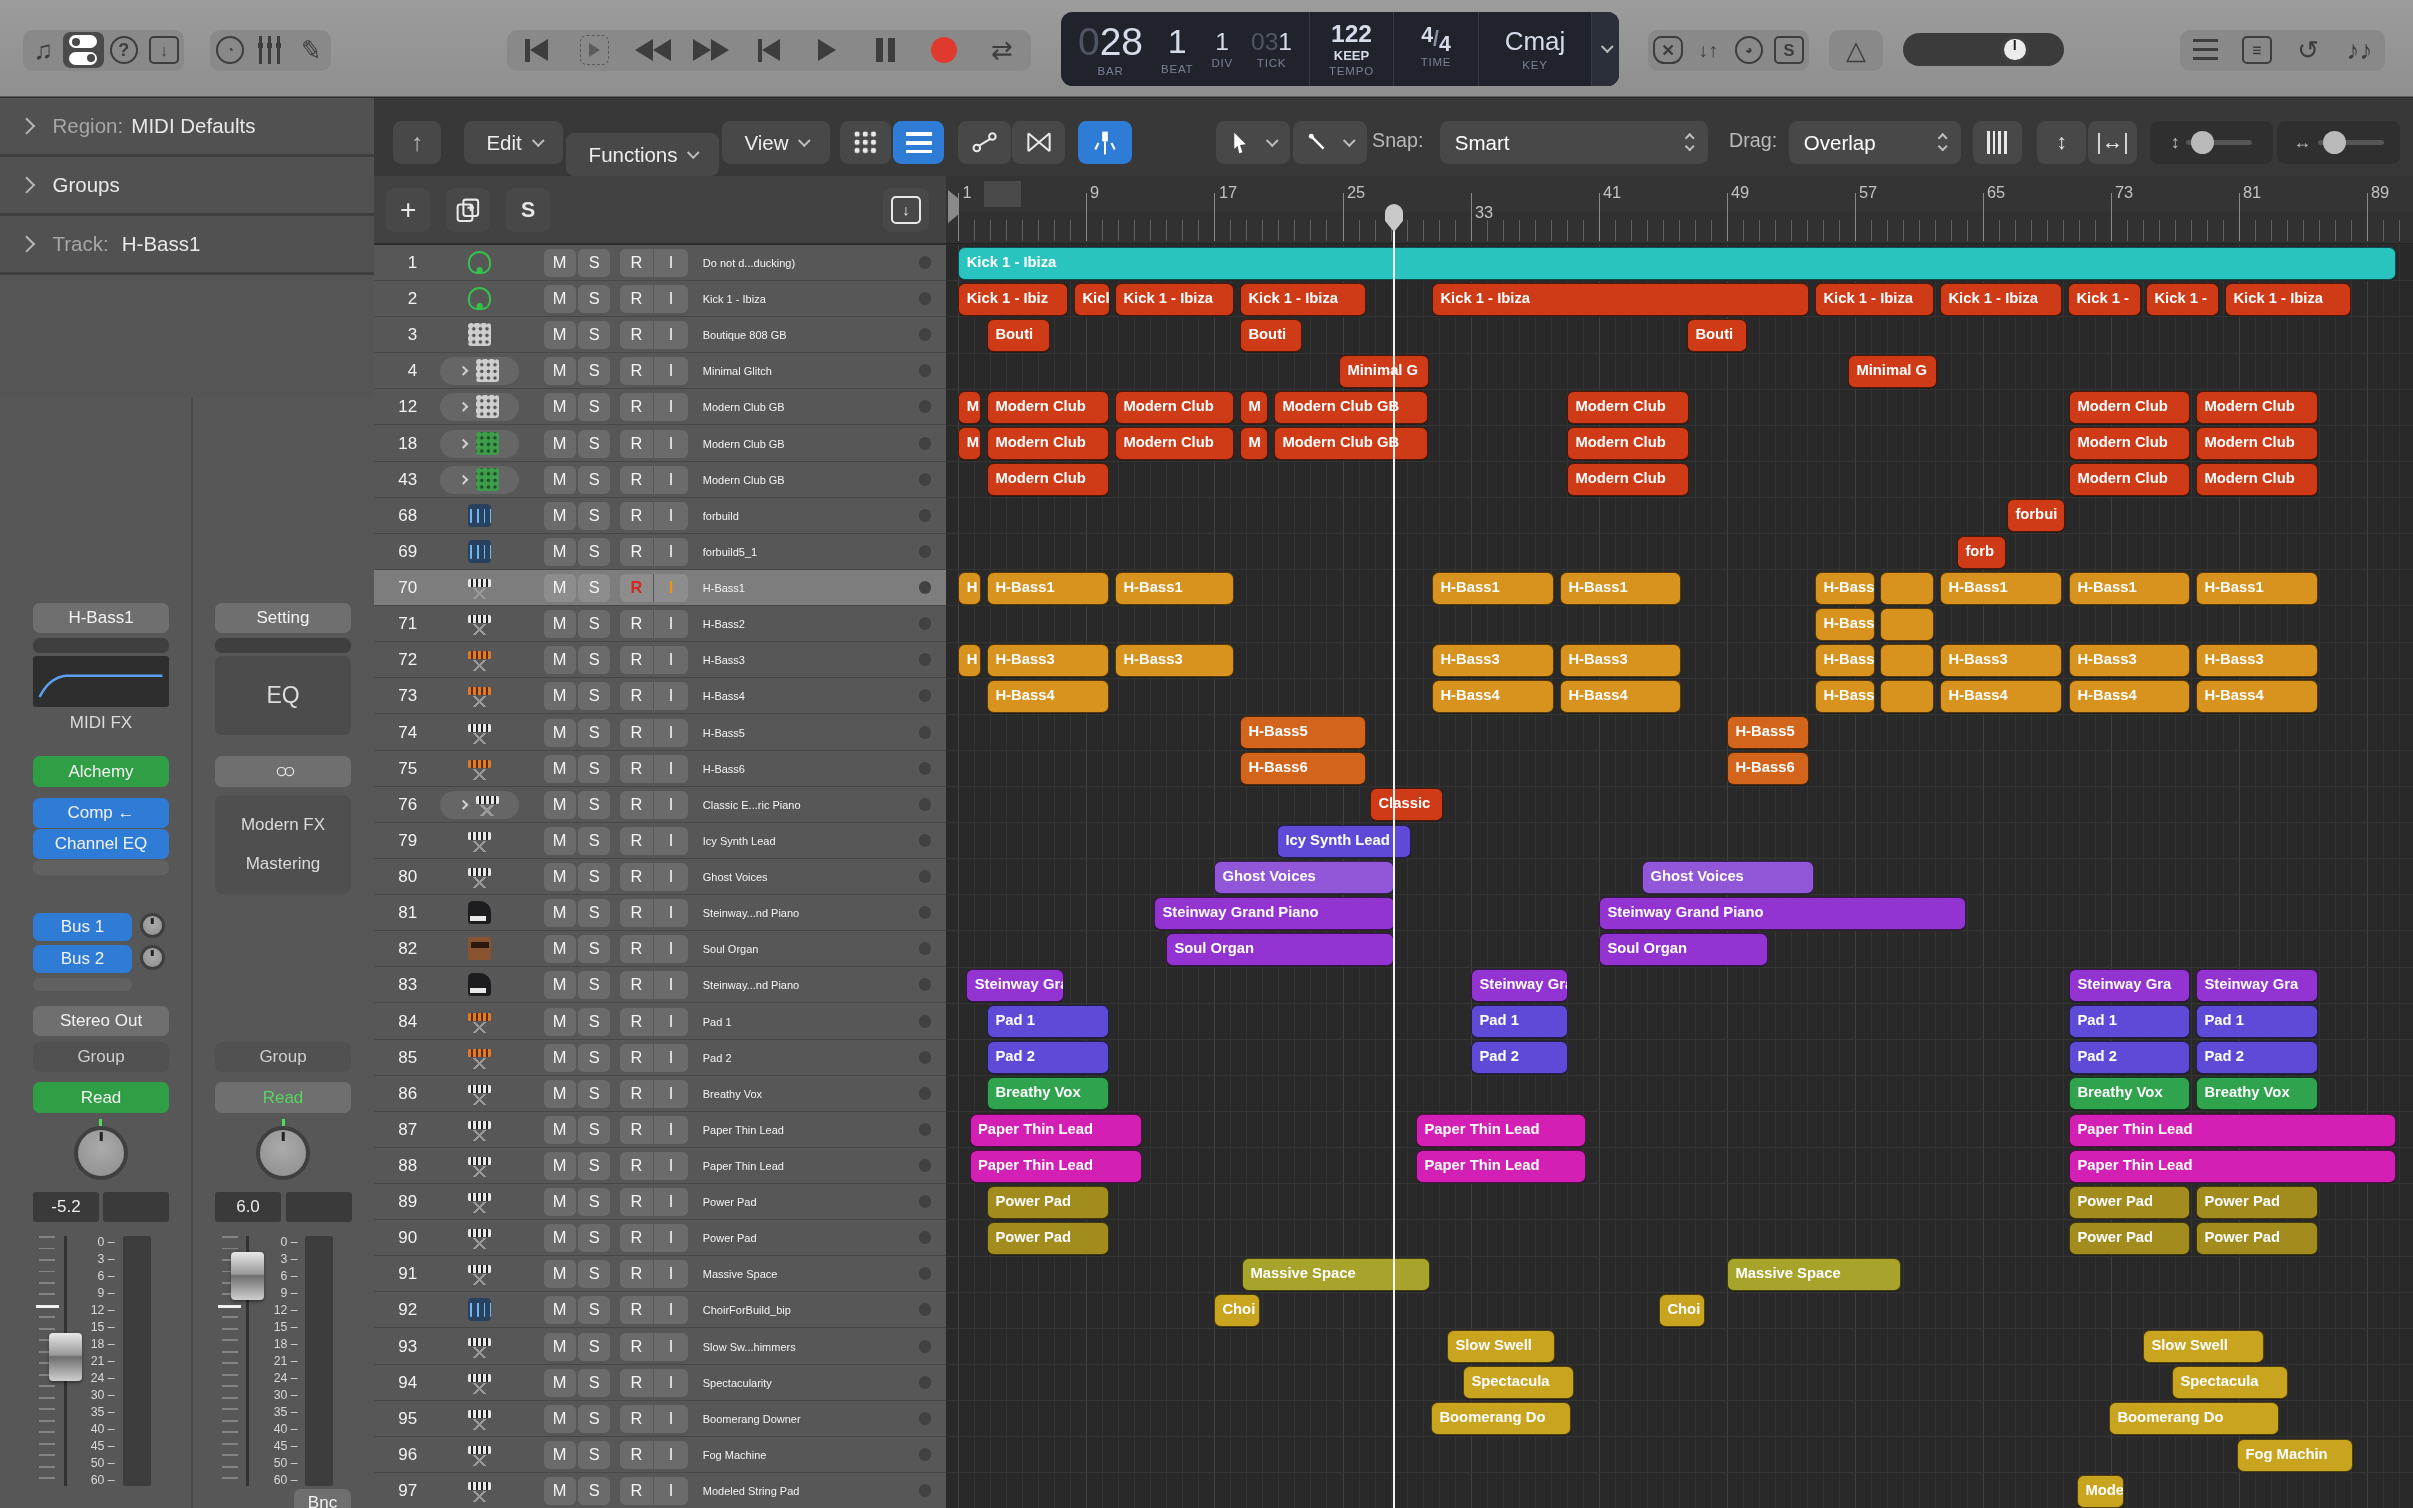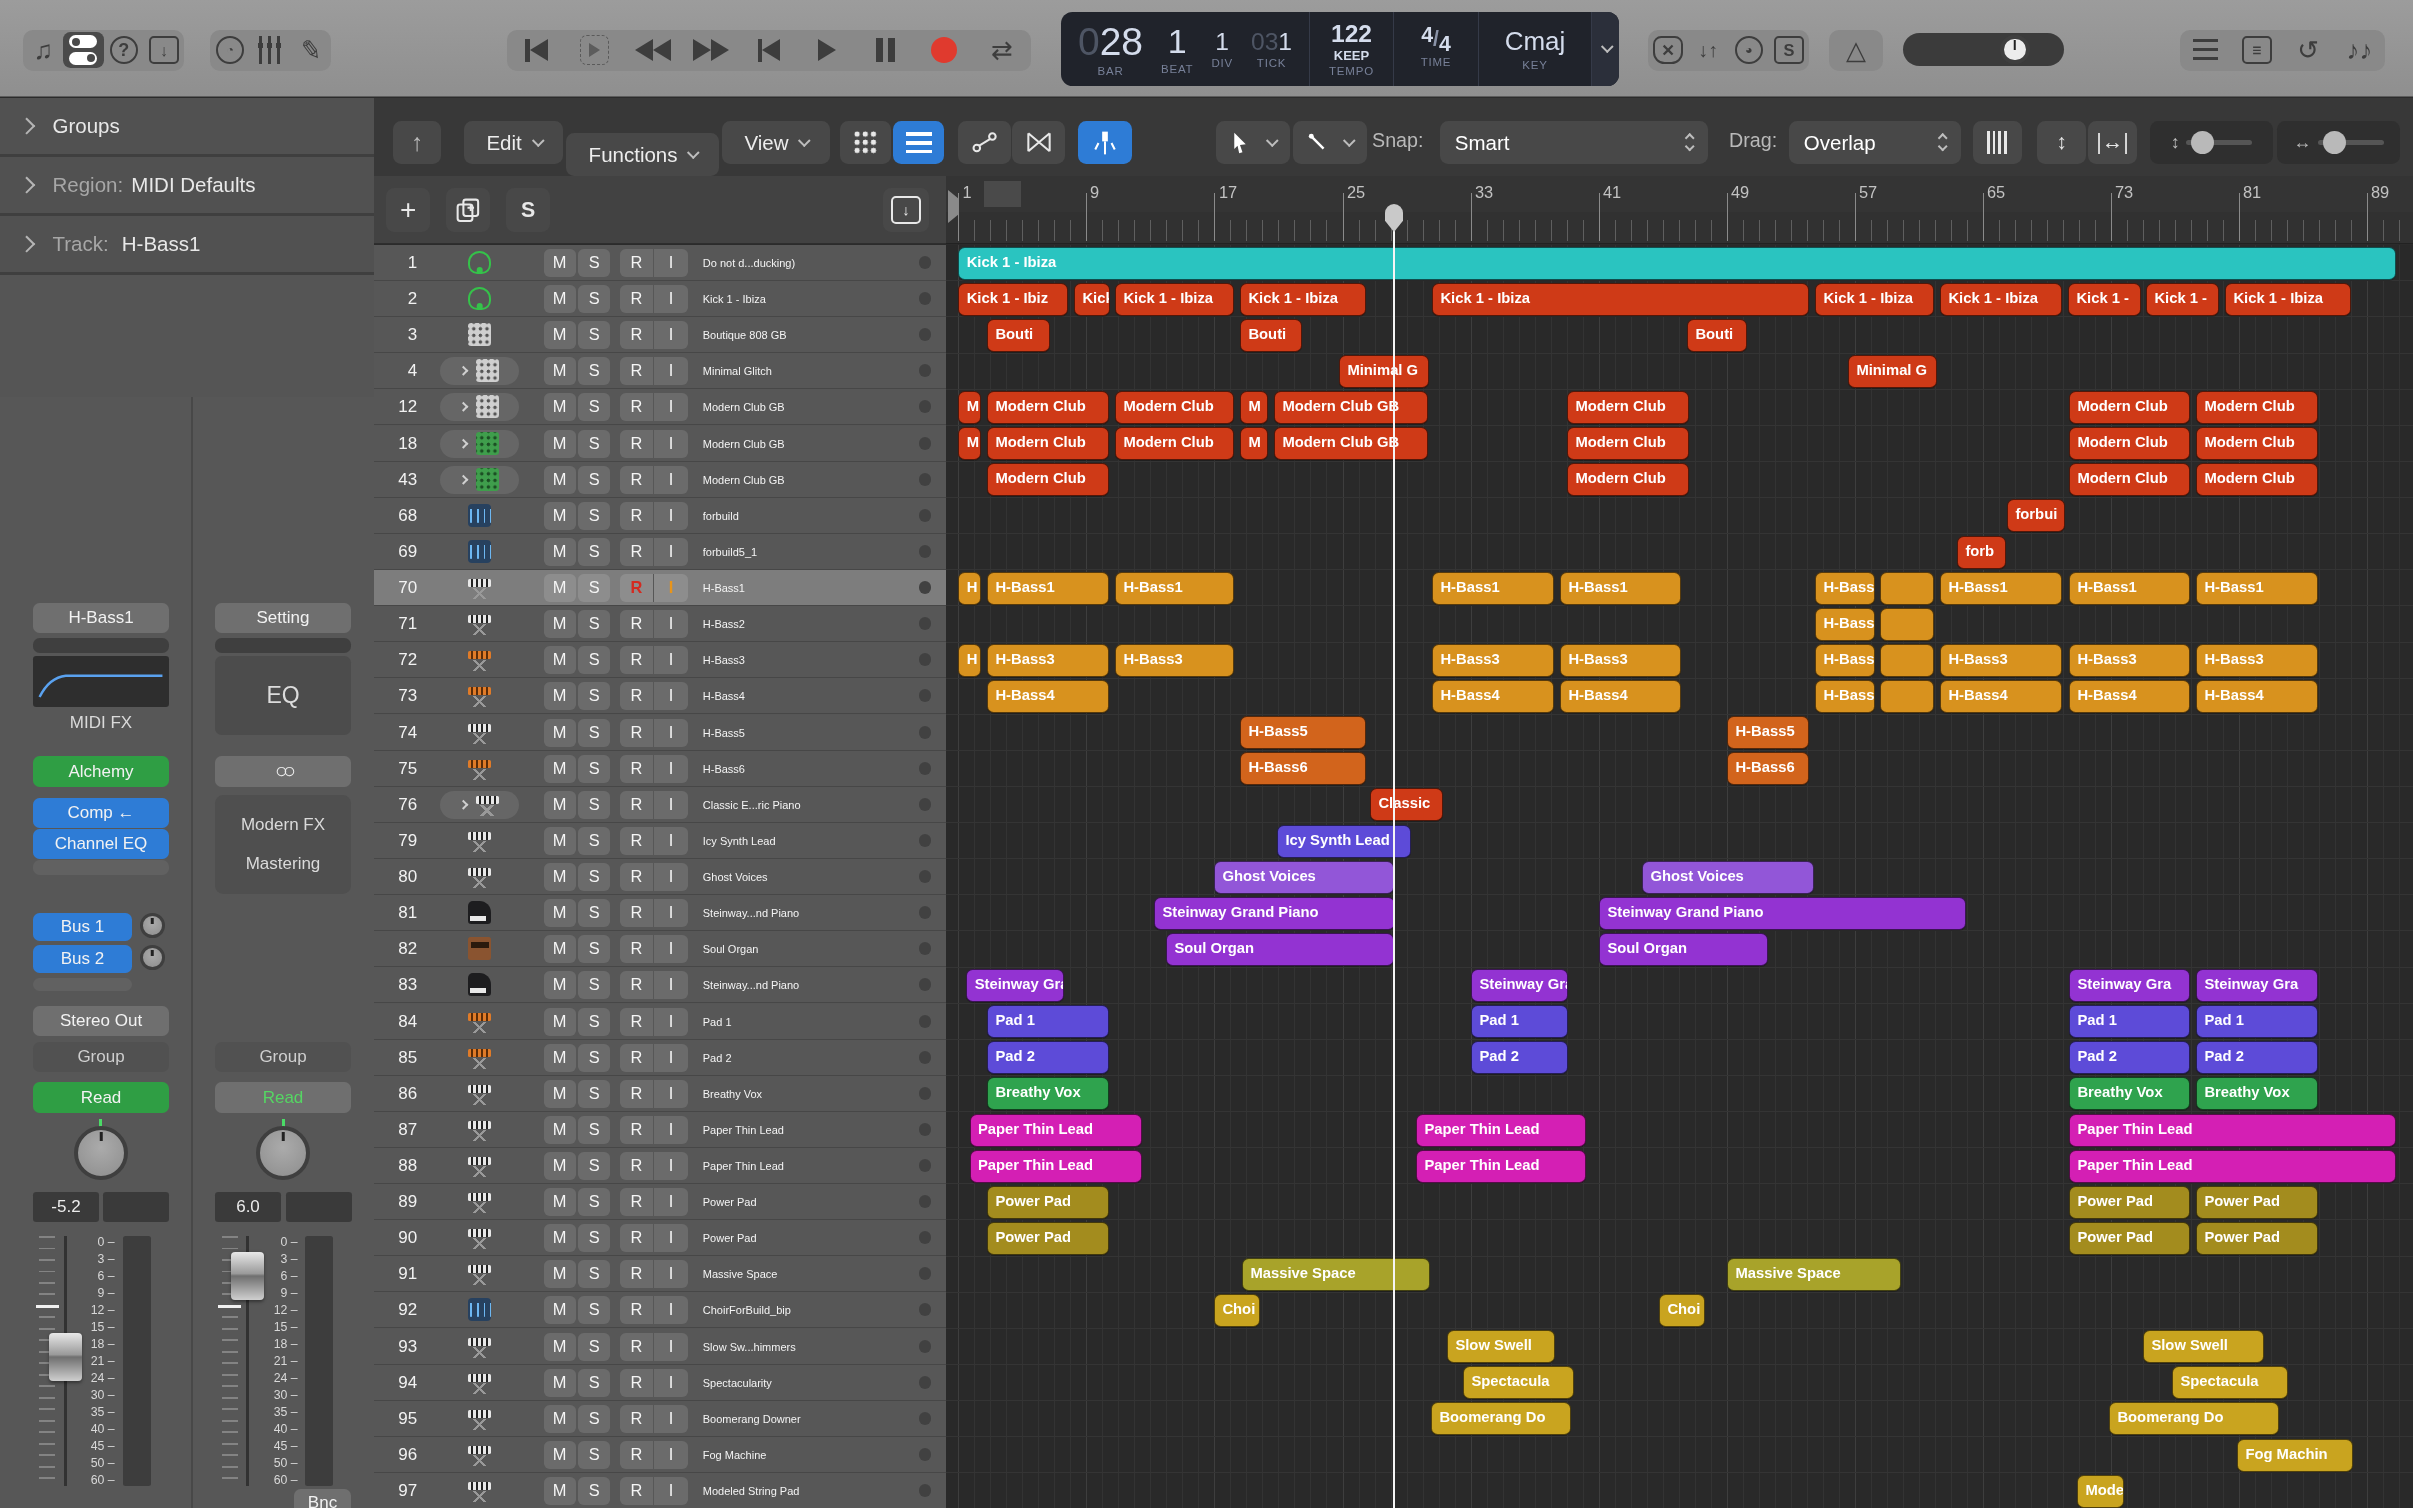--- a/index.html
+++ b/index.html
@@ -320,26 +320,26 @@
         </div>
       <div class="tbtn2">
           <span class="glyph">♪♪</span>
         </div>
     </div>
   </div>
 
   <div id="inspector" class="abs">
     <div class="insp-row">
       <span class="chev"></span>
-      <span>Groups</span>
+      <span class="dimtxt">Region:</span>
+      <span>MIDI Defaults</span>
     </div>
     <div class="insp-row">
       <span class="chev"></span>
-      <span class="dimtxt">Region:</span>
-      <span>MIDI Defaults</span>
+      <span>Groups</span>
     </div>
     <div class="insp-row">
       <span class="chev"></span>
       <span class="dimtxt">Track:</span>
       <span style="margin-left:4.9px;">H-Bass1</span>
     </div>
 
     <div id="strips">
       <div id="stripdiv"></div>
 
@@ -576,21 +576,21 @@
   </div>
 
   <div id="ruler" class="abs">
     <div id="rulertop"></div>
     <div id="cycledim" style="left: 38px; top: 4.9px; height: 26px; width: 37px;"></div>
     <div class="abs" style="left:1.6px; top:23px;"><span class="tl-arrow"></span></div>
   <div class="rnum" style="left: 16.4px;">1</div>
       <div class="rnum" style="left: 144px;">9</div>
       <div class="rnum" style="left: 273px;">17</div>
       <div class="rnum" style="left: 401px;">25</div>
-      <div class="rnum" style="left: 529px;">33</div>
+      <div class="rnum" style="left: 529px; margin-top: 20px;">33</div>
       <div class="rnum" style="left: 657px;">41</div>
       <div class="rnum" style="left: 785px;">49</div>
       <div class="rnum" style="left: 913px;">57</div>
       <div class="rnum" style="left: 1041px;">65</div>
       <div class="rnum" style="left: 1169px;">73</div>
       <div class="rnum" style="left: 1297px;">81</div>
       <div class="rnum" style="left: 1425px;">89</div>
       <div class="rtick" style="left: 12.3px; height: 48px; background: rgb(138, 138, 138);"></div>
       <div class="rtick" style="left: 28px; height: 21.3px; background: rgb(95, 95, 95);"></div>
       <div class="rtick" style="left: 44px; height: 21.3px; background: rgb(95, 95, 95);"></div>

